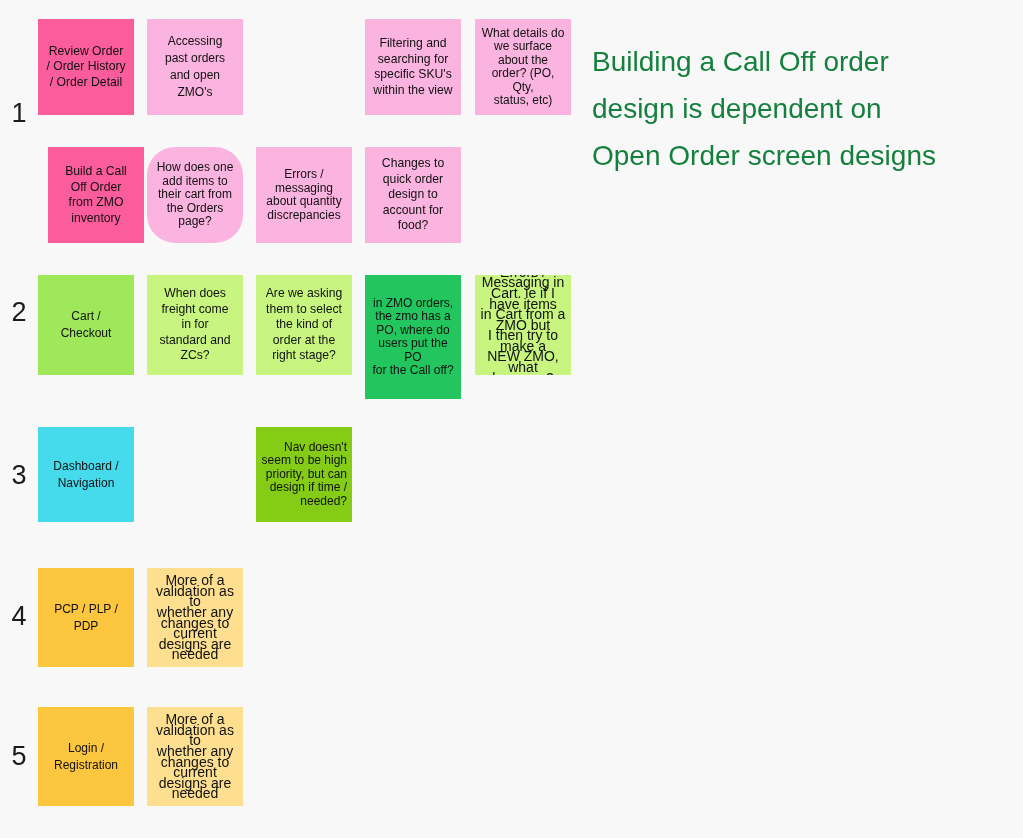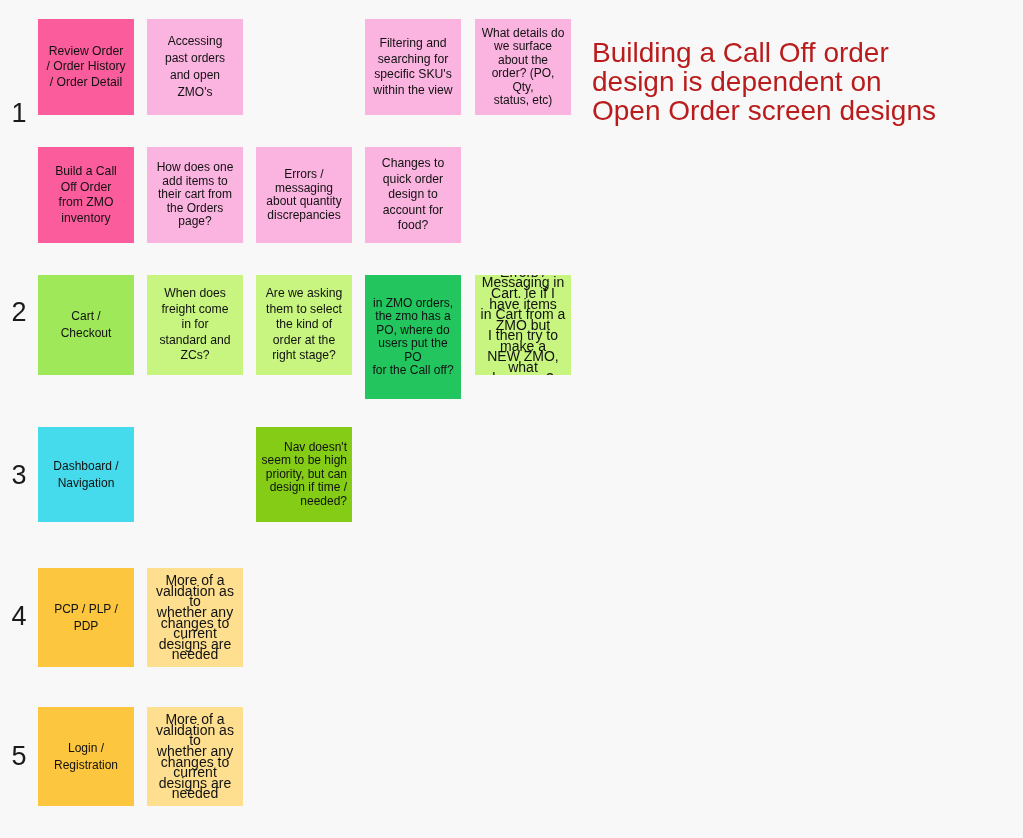--- a/index.html
+++ b/index.html
@@ -53,22 +53,22 @@
   .t-md .txt { font-size: 12.2px; line-height: 15.5px; }
   .t-sm .txt { font-size: 12px; line-height: 13.5px; }
   .t-xs .txt { font-size: 14px; line-height: 10.6px; }
 
   #headline {
     position: absolute;
     left: 592px;
     top: 38px;
     width: 420px;
     font-size: 28px;
-    line-height: 29px;
-    color: #b91c1c;
+    line-height: 47px;
+    color: #15803d;
     white-space: pre-line;
     font-family: "Liberation Sans", sans-serif;
   }
 </style>
 </head>
 <body>
 
 <div id="board">
   <div id="headline">Building a Call Off order
 design is dependent on
@@ -91,27 +91,27 @@
 specific SKU's
 within the view</span>
     </div>
     <div class="card t-sm" style="left: 475px; top: 19px; width: 96px; height: 96px; background: rgb(251, 179, 224);">
       <span class="txt">What details do
 we surface
 about the
 order? (PO, Qty,
 status, etc)</span>
     </div>
-    <div class="card t-md" style="left: 38px; top: 147px; width: 96px; height: 96px; background: rgb(251, 92, 155);">
+    <div class="card t-md" style="left: 48px; top: 147px; width: 96px; height: 96px; background: rgb(251, 92, 155);">
       <span class="txt">Build a Call
 Off Order
 from ZMO
 inventory</span>
     </div>
-    <div class="card t-sm" style="left: 147px; top: 147px; width: 96px; height: 96px; background: rgb(251, 179, 224);">
+    <div class="card t-sm" style="left: 147px; top: 147px; width: 96px; height: 96px; background: rgb(251, 179, 224); border-radius: 28px;">
       <span class="txt">How does one
 add items to
 their cart from
 the Orders
 page?</span>
     </div>
     <div class="card t-sm" style="left: 256px; top: 147px; width: 96px; height: 96px; background: rgb(251, 179, 224);">
       <span class="txt">Errors /
 messaging
 about quantity

